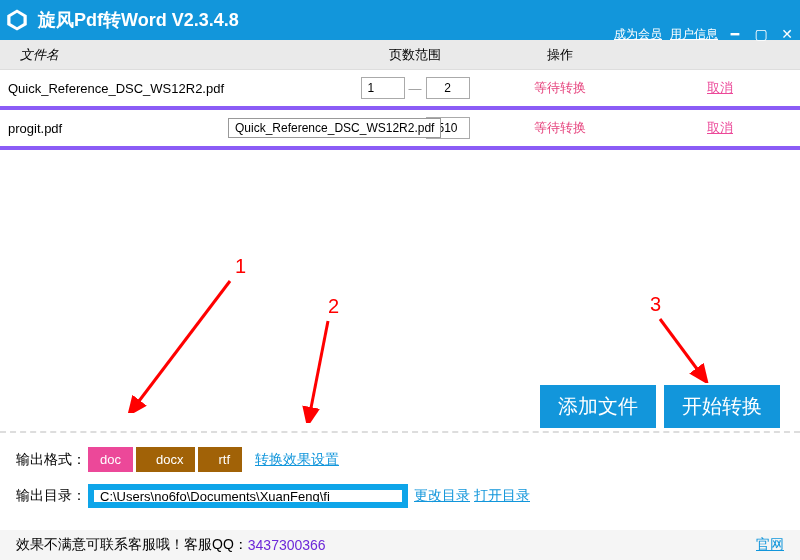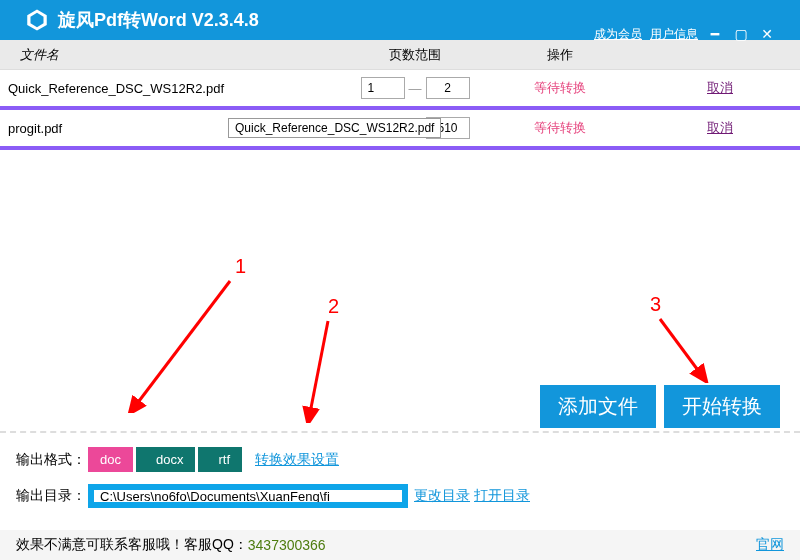--- a/index.html
+++ b/index.html
@@ -1,50 +1,50 @@
 <!DOCTYPE html>
 <html><head>
 <meta charset="utf-8">
 <style>
 * { margin: 0; padding: 0; box-sizing: border-box; }
 body { font-family: "Microsoft YaHei", Arial, sans-serif; font-size: 13px; background: #fff; width: 800px; height: 560px; overflow: hidden; position: relative; }
-.titlebar { background: #1296db; height: 40px; display: flex; align-items: center; padding: 0 24px; color: #fff; }
+.titlebar { background: #1296db; height: 40px; display: flex; align-items: center; padding: 0 4px; color: #fff; }
 .logo-icon { width: 26px; height: 26px; margin-right: 8px; }
 .app-title { font-size: 18px; font-weight: bold; flex: 1; }
 .link-group { display: flex; gap: 8px; align-items: center; font-size: 12px; margin-top: 28px; }
 .link-group a { color: #fff; text-decoration: underline; cursor: pointer; }
 .win-btn { width: 18px; height: 18px; display: inline-flex; align-items: center; justify-content: center; cursor: pointer; color: #fff; font-size: 14px; }
 .header-row { display: flex; background: #eaeaea; border-bottom: 1px solid #ddd; height: 30px; align-items: center; }
 .col-name { width: 350px; padding-left: 20px; font-style: italic; }
 .col-page { width: 130px; text-align: center; }
 .col-status { width: 160px; text-align: center; }
 .col-op { width: 160px; text-align: center; }
 .row { display: flex; height: 40px; align-items: center; position: relative; border-bottom: 4px solid #8b5cf6; }
 .filename { width: 350px; padding-left: 8px; white-space: nowrap; overflow: hidden; text-overflow: ellipsis; }
 .pages { width: 130px; text-align: center; display: flex; align-items: center; justify-content: center; gap: 4px; }
 .page-input { width: 44px; height: 22px; border: 1px solid #aaa; text-align: center; font-size: 12px; }
 .page-sep { color: #999; }
 .status { width: 160px; text-align: center; color: #e6437d; }
 .op { width: 160px; text-align: center; }
-.op a { color: #701a75; text-decoration: underline; cursor: pointer; }
+.op a { color: #ec4899; text-decoration: underline; cursor: pointer; }
 .tooltip { position: absolute; left: 228px; top: 8px; background: #fff; border: 1px solid #999; padding: 2px 6px; font-size: 12px; white-space: nowrap; z-index: 10; }
 .annotations { position: absolute; top: 255px; left: 0; width: 800px; height: 160px; pointer-events: none; }
 .anno-num { position: absolute; color: #ff0000; font-size: 20px; font-weight: normal; font-family: Arial; }
 .bottom-panel { position: absolute; bottom: 30px; left: 0; right: 0; border-top: 2px dashed #ddd; padding: 14px 16px 10px; }
 .action-buttons { position: absolute; right: 20px; top: -48px; display: flex; gap: 8px; }
 .big-btn { background: #1296db; color: #fff; font-size: 20px; padding: 8px 18px; border: none; cursor: pointer; font-family: inherit; text-align: center; }
 .setting-row { display: flex; align-items: center; margin-bottom: 12px; font-size: 14px; }
 .setting-label { width: 72px; }
 .fmt-btn { border: none; color: #fff; padding: 5px 12px; margin-right: 3px; cursor: pointer; font-size: 13px; font-family: inherit; }
 .fmt-active { background: #ec4899; }
-.fmt-inactive { background: #0f766e; padding-left: 20px; }
+.fmt-inactive { background: #a16207; padding-left: 20px; }
 .link-blue { color: #1296db; text-decoration: underline; cursor: pointer; margin-left: 10px; font-size: 14px; }
 .dir-input { width: 320px; height: 24px; border: 6px solid #0ea5e9; padding: 0 6px; font-size: 13px; font-family: inherit; }
 .footer { position: absolute; bottom: 0; left: 0; right: 0; height: 30px; background: #f5f5f5; display: flex; align-items: center; padding: 0 16px; font-size: 14px; }
-.footer .qq { color: #4d7c0f; }
+.footer .qq { color: #6d28d9; }
 .footer .site { margin-left: auto; color: #1296db; text-decoration: underline; cursor: pointer; }
 svg.arrow { position: absolute; }
 </style>
 </head>
 <body>
 
 <div class="titlebar">
   <span class="logo-icon">
     <svg viewBox="0 0 32 32">
         <path fill="#fff" d="M16 3 L28 10 L28 22 L16 29 L4 22 L4 10 Z M16 7 L8 12 L8 20 L16 25 L24 20 L24 12 Z"></path>

